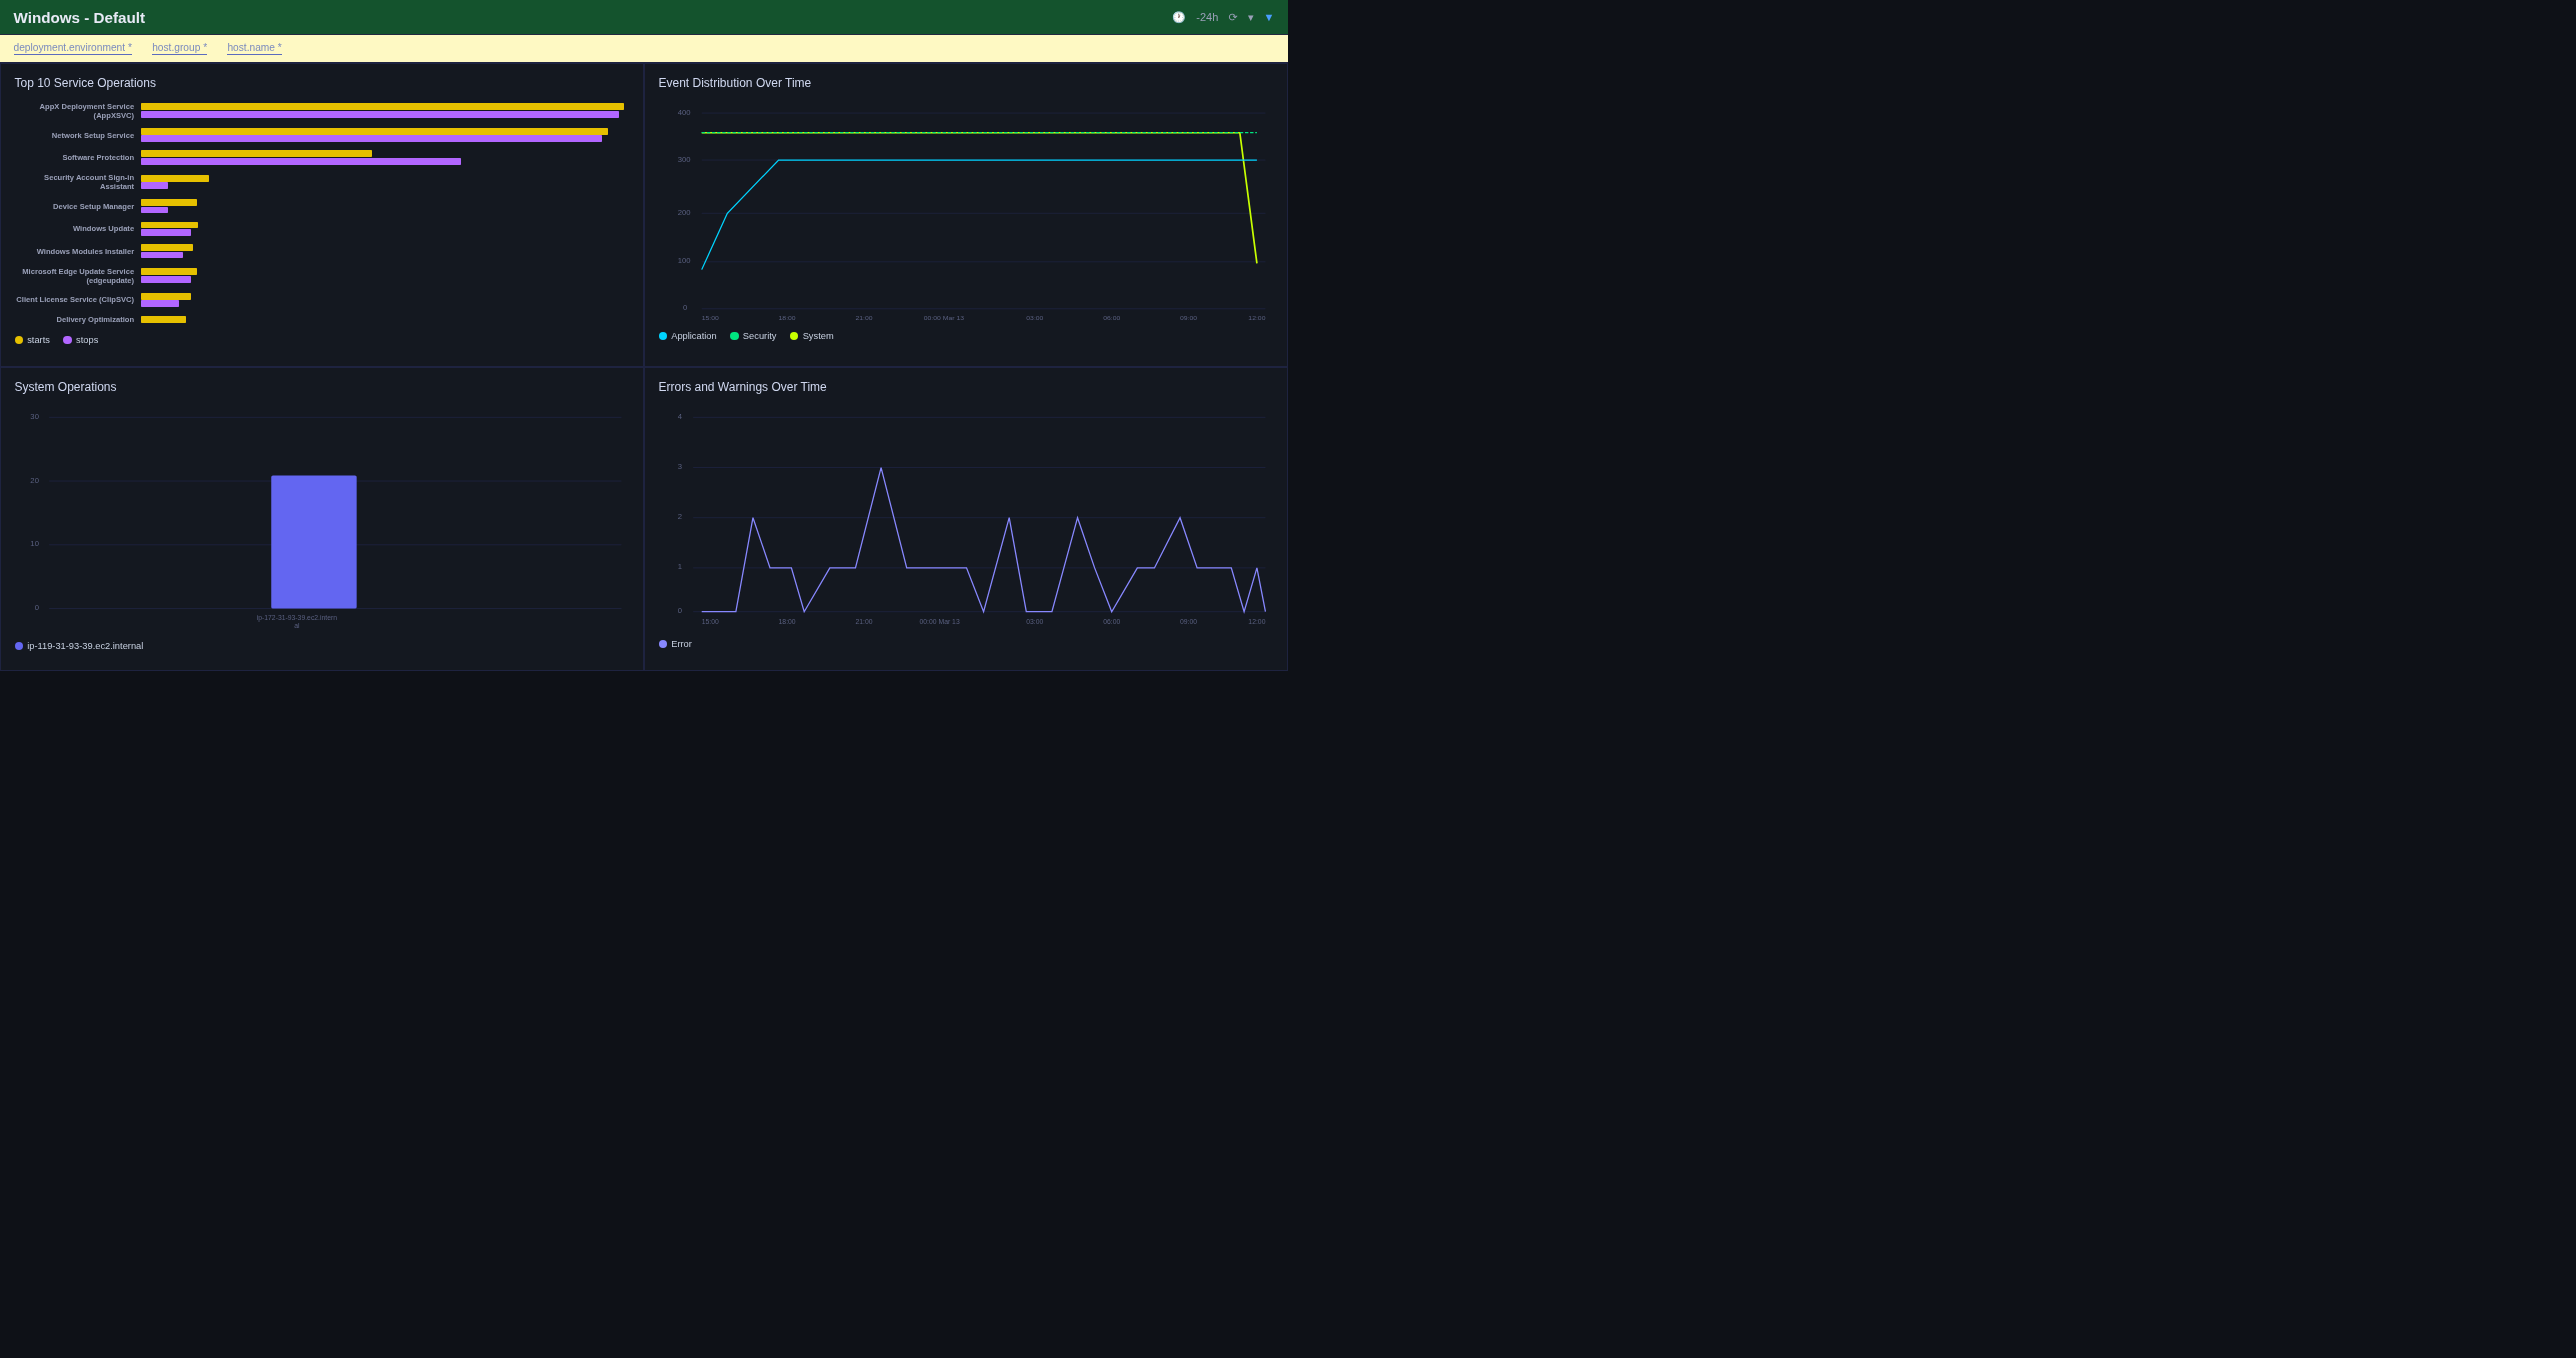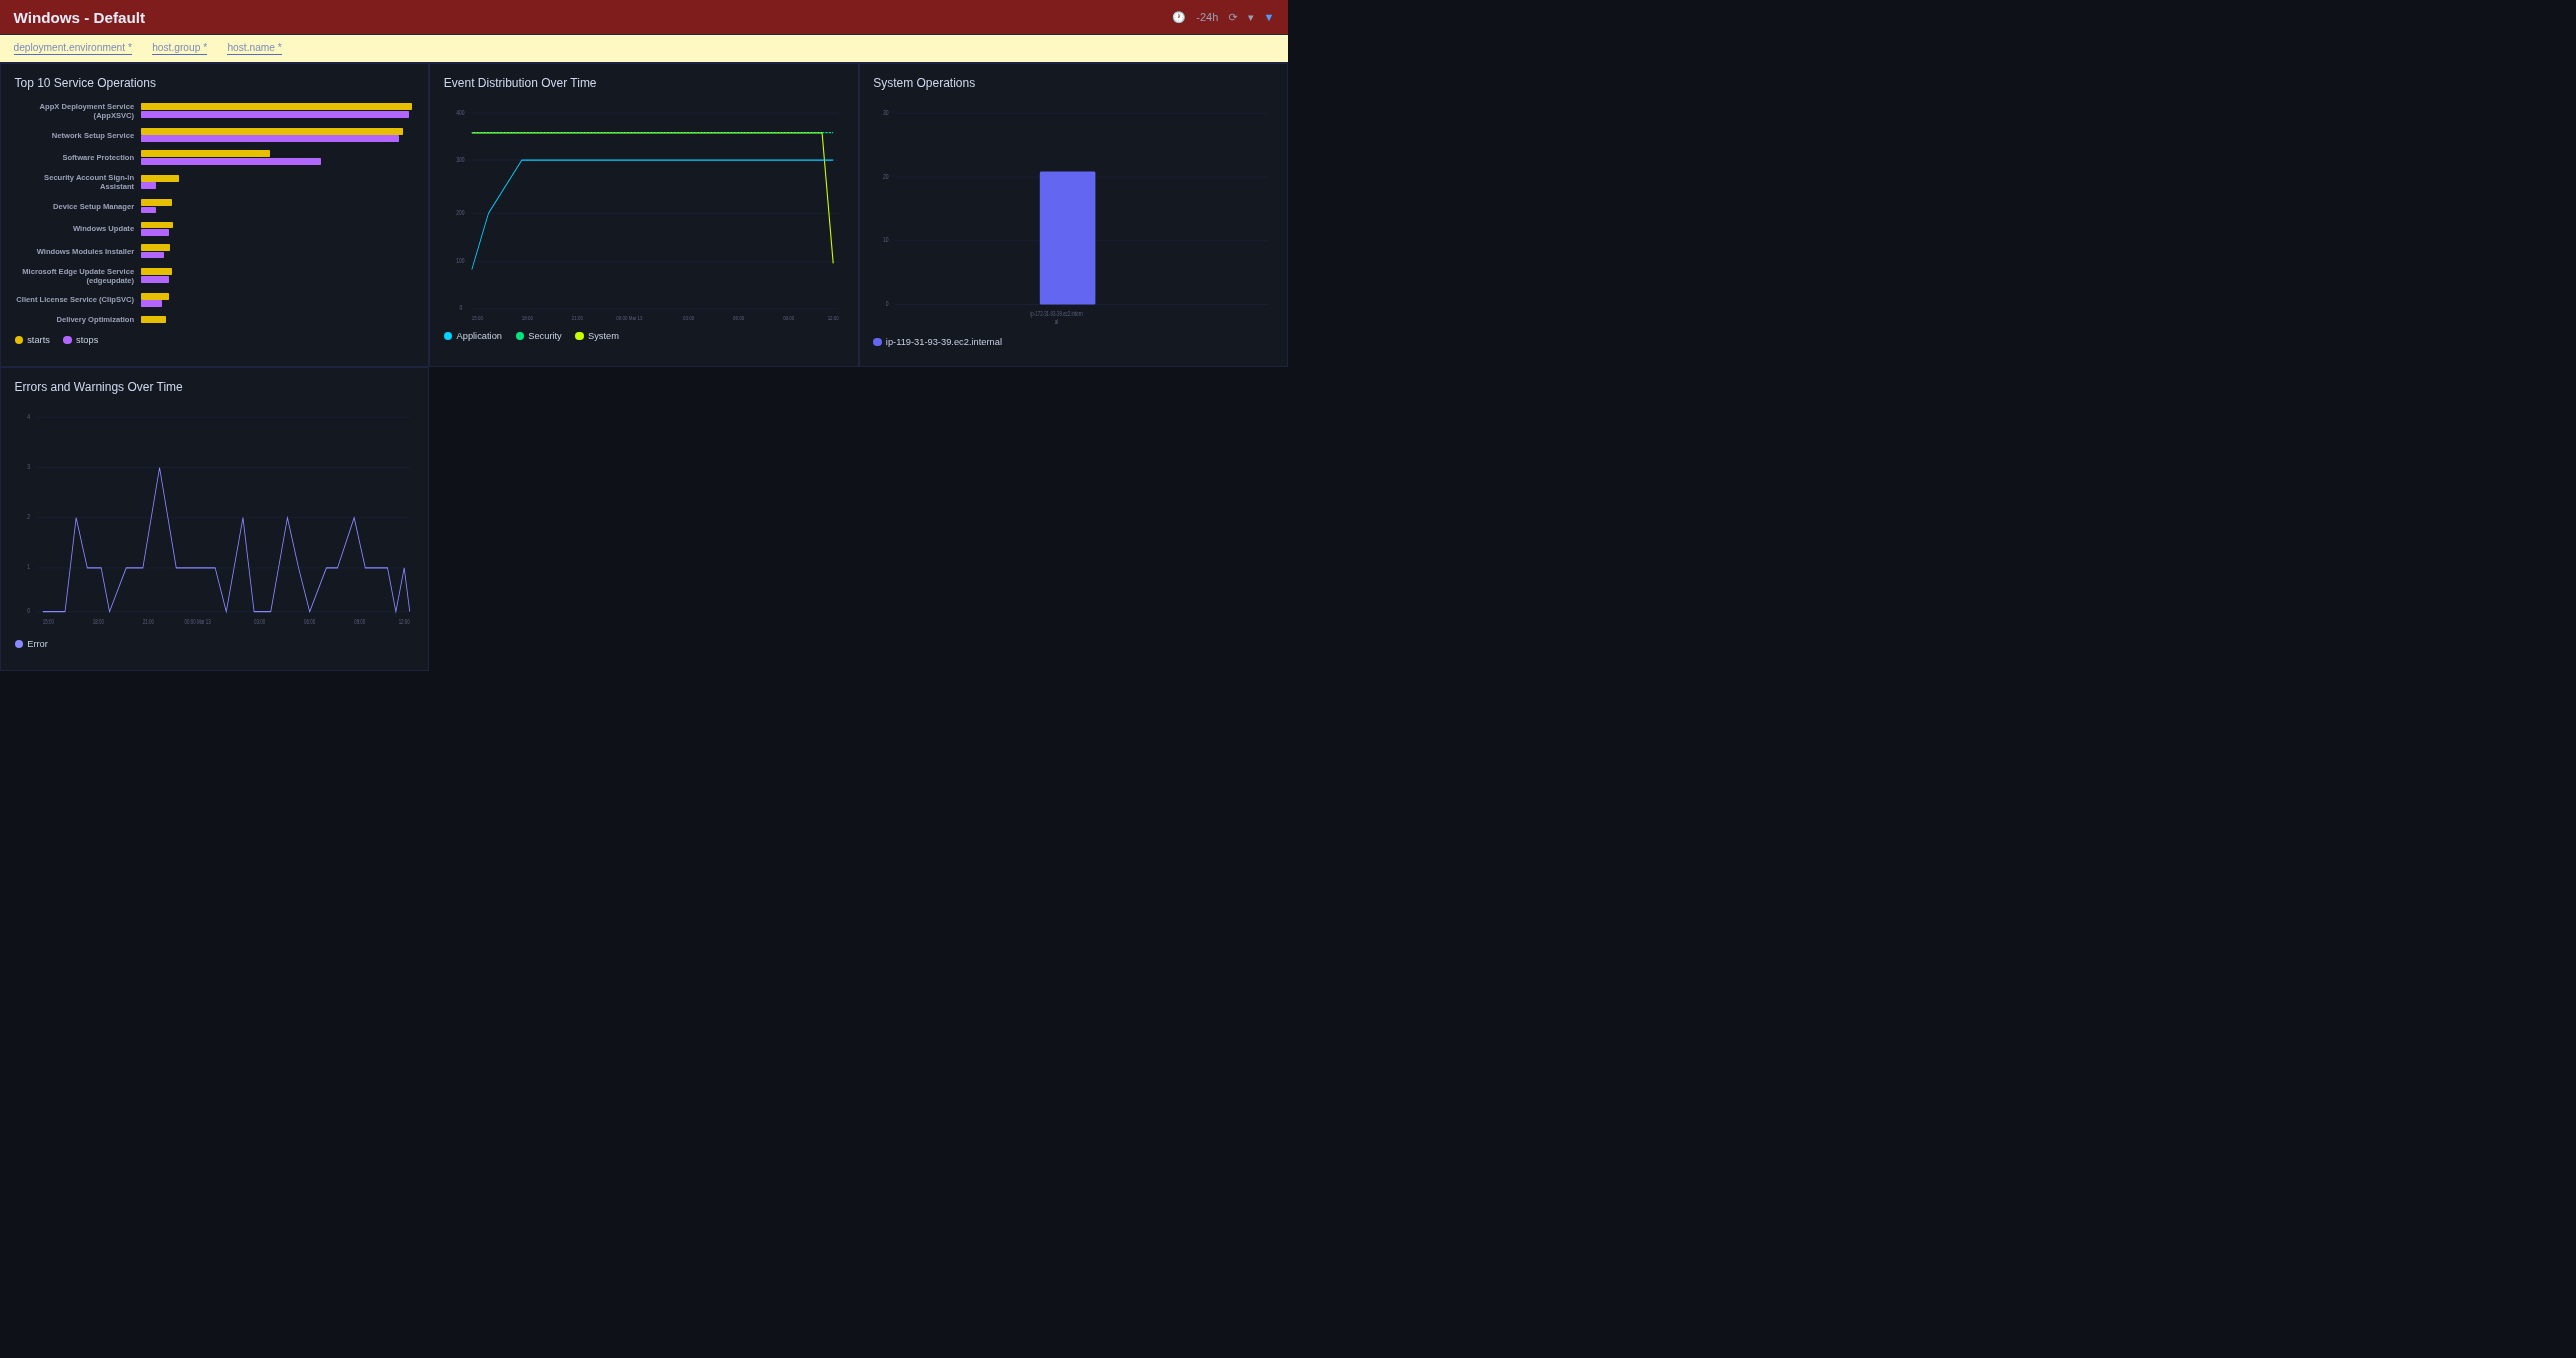--- a/index.html
+++ b/index.html
@@ -6,21 +6,21 @@
     body {
       background: #0e1117;
       color: #c7d0e0;
       font-family: 'Segoe UI', Arial, sans-serif;
       font-size: 10.2px;
       width: 1288px;
       min-height: 679px;
       overflow: hidden;
     }
     .header {
-      background: #7f1d1d;
+      background: #14532d;
       padding: 8.5px 13.5px;
       display: flex;
       align-items: center;
       justify-content: space-between;
       border-bottom: 0.8px solid #222840;
     }
     .header-title {
       font-size: 15.2px;
       font-weight: 600;
       color: #e8eaf6;
@@ -42,21 +42,21 @@
     }
     .filter-item {
       color: #7b8bbf;
       font-size: 10.2px;
       border-bottom: 1.7px solid #5b6bbf;
       padding-bottom: 1.7px;
       cursor: pointer;
     }
     .dashboard {
       display: grid;
-      grid-template-columns: 1fr 1fr 1fr;
+      grid-template-columns: 1fr 1fr;
       grid-template-rows: 1fr 1fr;
       gap: 0;
       height: calc(679px - 71px);
     }
     .panel {
       background: #141820;
       border: 0.8px solid #1e2340;
       padding: 12px 13.5px;
       position: relative;
       overflow: hidden;

